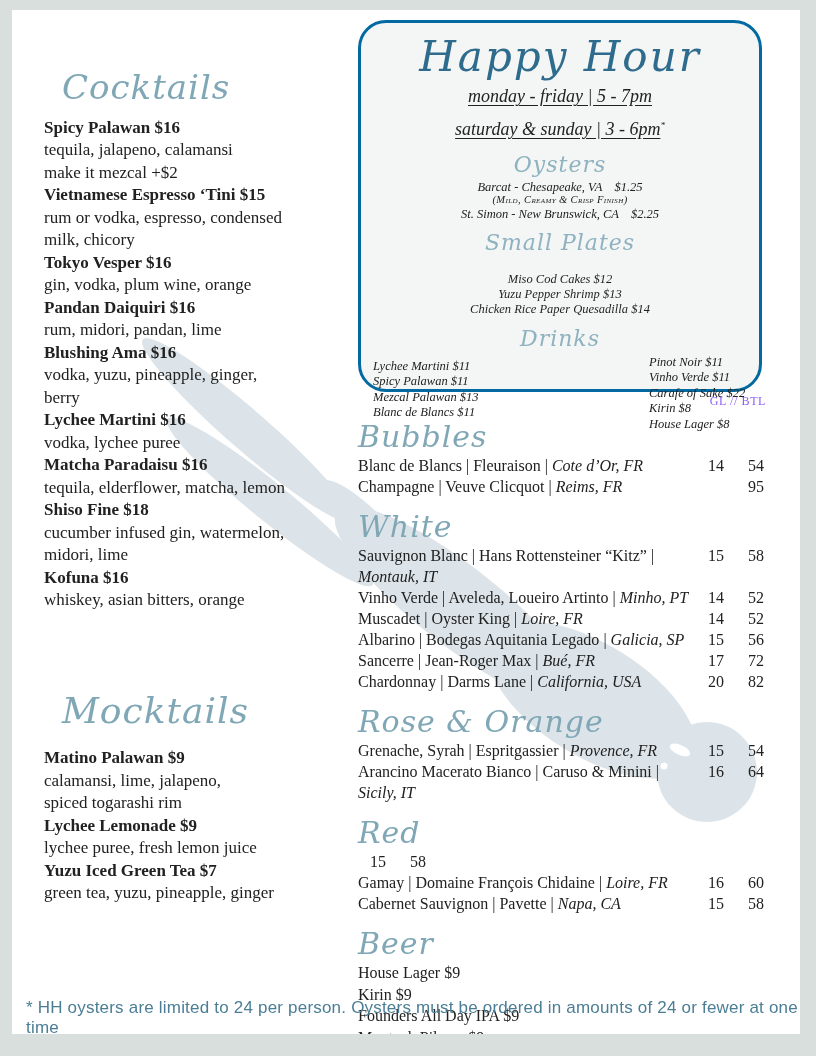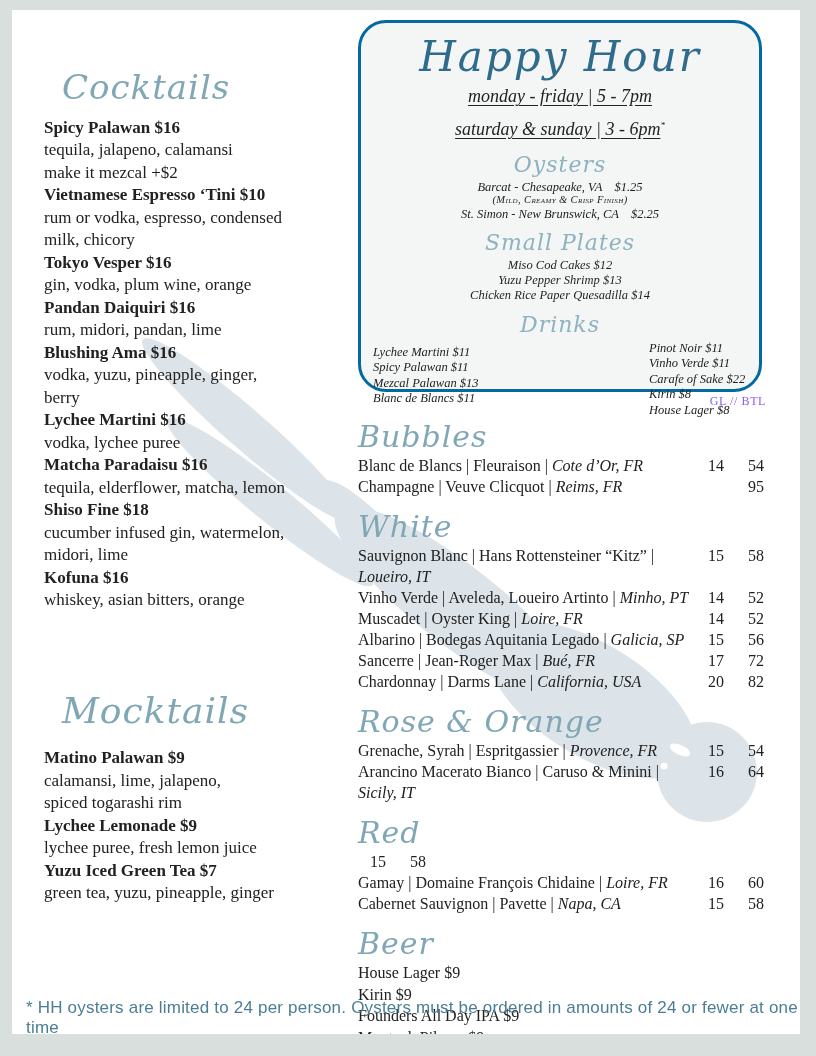--- a/index.html
+++ b/index.html
@@ -40,21 +40,21 @@
   .hh-title{font-size:42px;line-height:1.15;color:#2e6b8c;letter-spacing:2px;}
   .hh-hours{font-size:18px;font-style:italic;line-height:27px;color:#222;
     margin-top:2px;}
   .hh-hours .hline{text-decoration:underline;text-underline-offset:3px;}
   .hh-hours sup{font-size:9px;}
   .hh-sub{font-size:22px;line-height:1.25;color:#8fb2c0;margin-top:8px;}
   .hh-small{font-size:12.5px;font-style:italic;line-height:15px;color:#1f1f1f;}
   .oyster-item{margin-top:1px;}
   .oyster-line{display:flex;justify-content:center;gap:12px;font-size:12.5px;font-style:italic;line-height:14px;}
   .oyster-note{font-size:10.5px;font-style:italic;font-variant:small-caps;line-height:12px;letter-spacing:.4px;}
-  .hh-plates{margin-top:2px;}
+  .hh-plates{margin-top:16px;}
   .hh-drinks{position:relative;height:92px;text-align:left;margin-top:2px;}
   .hh-drinks .dcol1{position:absolute;left:12px;top:4px;}
   .hh-drinks .dcol2{position:absolute;left:288px;top:0px;}
   .hh-drinks .list-item{font-size:12.5px;font-style:italic;line-height:15.5px;}
 
   
   .right-col{position:absolute;left:346px;top:384px;width:418px;}
   .price-header{font-size:12px;letter-spacing:.6px;color:#8b5cf6;text-align:right;
     padding-right:10px;font-variant:small-caps;margin-bottom:10px;}
   .wine-title{font-size:30px;line-height:36px;color:#7fa7b5;margin:0;}
@@ -98,21 +98,21 @@
 
     <div class="left-col">
       <div class="script col-title">Cocktails</div>
       <div>
           <div class="menu-item">
             <div class="item-name">Spicy Palawan $16</div>
             <div class="item-desc">tequila, jalapeno, calamansi</div>
             <div class="item-desc">make it mezcal +$2</div>
           </div>
           <div class="menu-item">
-            <div class="item-name">Vietnamese Espresso ‘Tini $10</div>
+            <div class="item-name">Vietnamese Espresso ‘Tini $15</div>
             <div class="item-desc">rum or vodka, espresso, condensed</div>
             <div class="item-desc">milk, chicory</div>
           </div>
           <div class="menu-item">
             <div class="item-name">Tokyo Vesper $16</div>
             <div class="item-desc">gin, vodka, plum wine, orange</div>
           </div>
           <div class="menu-item">
             <div class="item-name">Pandan Daiquiri $16</div>
             <div class="item-desc">rum, midori, pandan, lime</div>
@@ -228,21 +228,21 @@
               <div class="price-gl"></div>
               <div class="price-btl">95</div>
             </div>
           </div>
       </div>
 
       <div class="wine-sec">
         <div class="script wine-title">White</div>
         <div>
             <div class="wine-row">
-              <div class="wine-name"><span>Sauvignon Blanc | Hans Rottensteiner “Kitz”</span><span> | </span><span class="wine-region">Loueiro, IT</span></div>
+              <div class="wine-name"><span>Sauvignon Blanc | Hans Rottensteiner “Kitz”</span><span> | </span><span class="wine-region">Montauk, IT</span></div>
               <div class="price-gl">15</div>
               <div class="price-btl">58</div>
             </div>
             <div class="wine-row">
               <div class="wine-name"><span>Vinho Verde | Aveleda, Loueiro Artinto</span><span> | </span><span class="wine-region">Minho, PT</span></div>
               <div class="price-gl">14</div>
               <div class="price-btl">52</div>
             </div>
             <div class="wine-row">
               <div class="wine-name"><span>Muscadet | Oyster King</span><span> | </span><span class="wine-region">Loire, FR</span></div>

